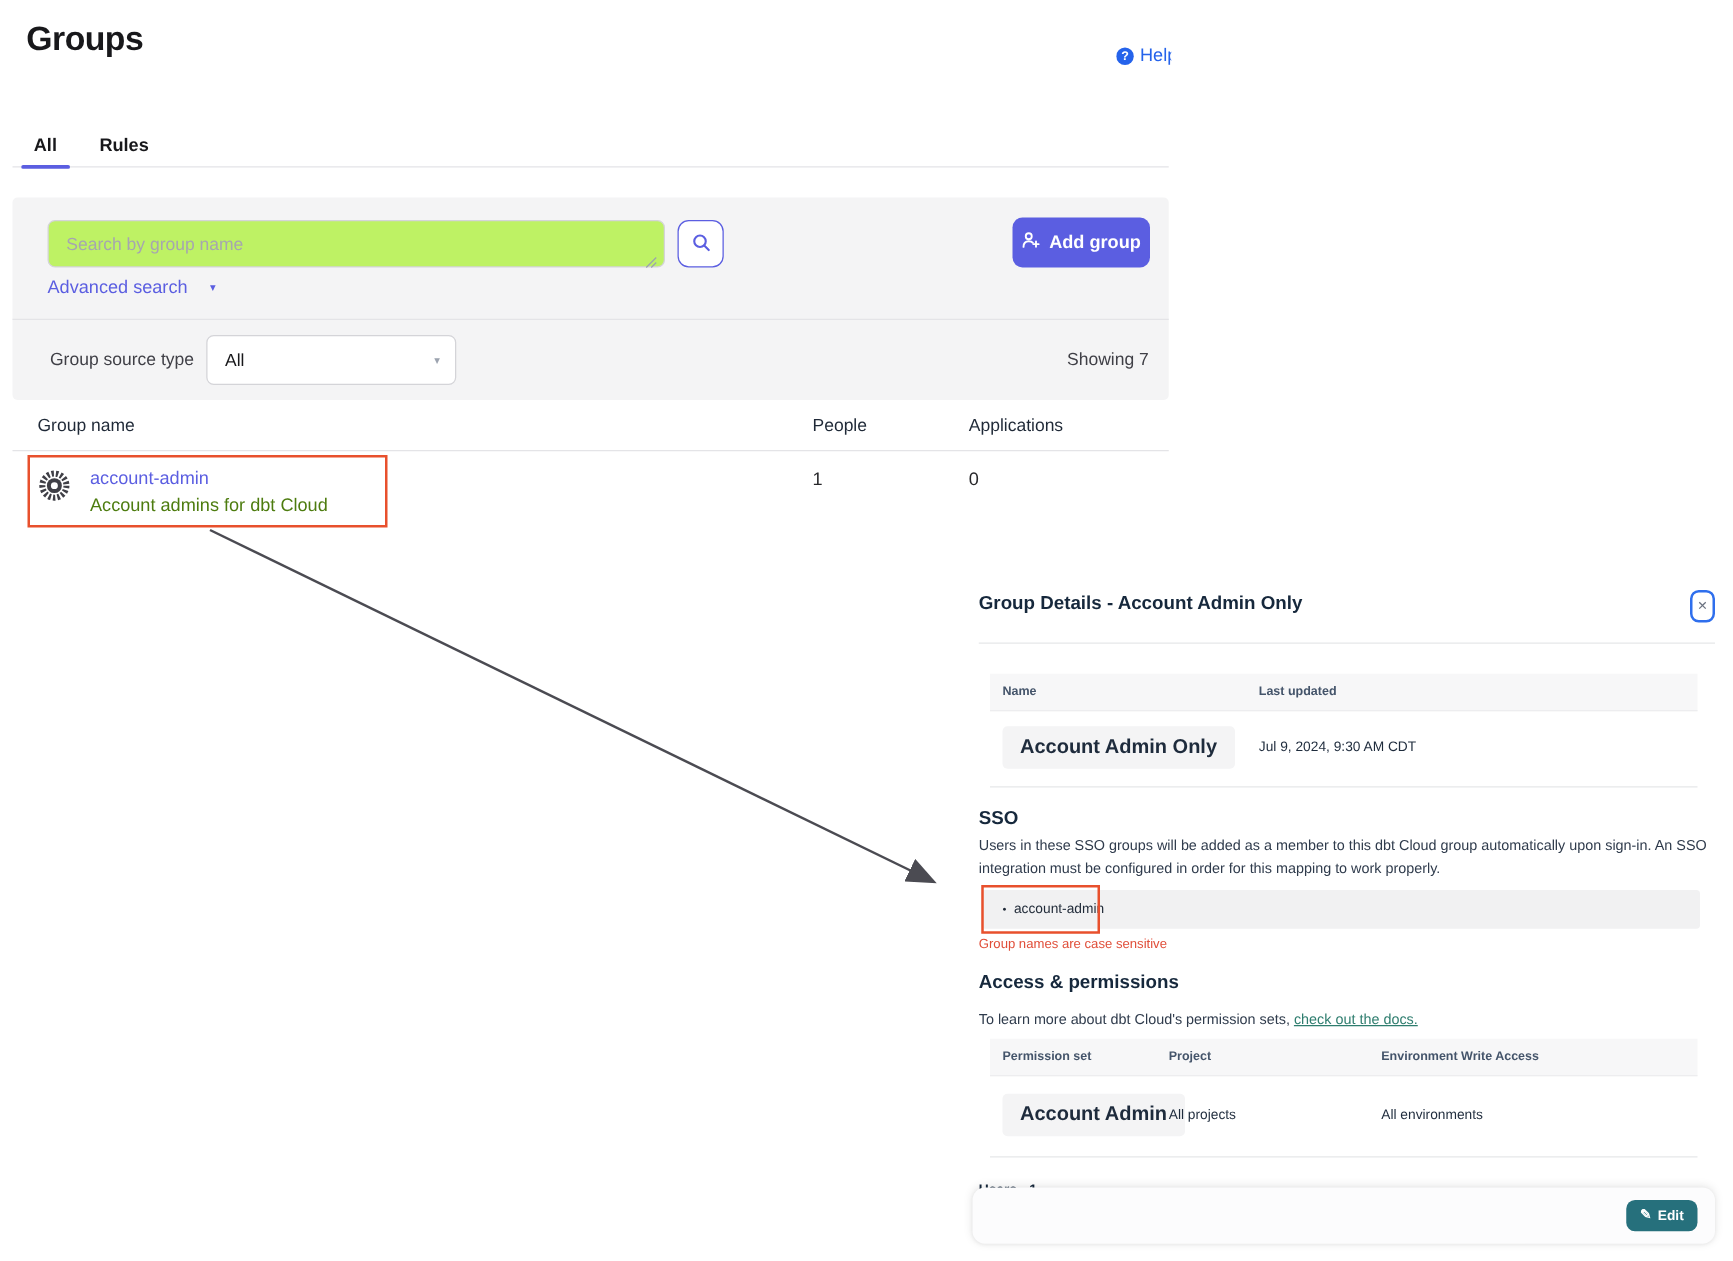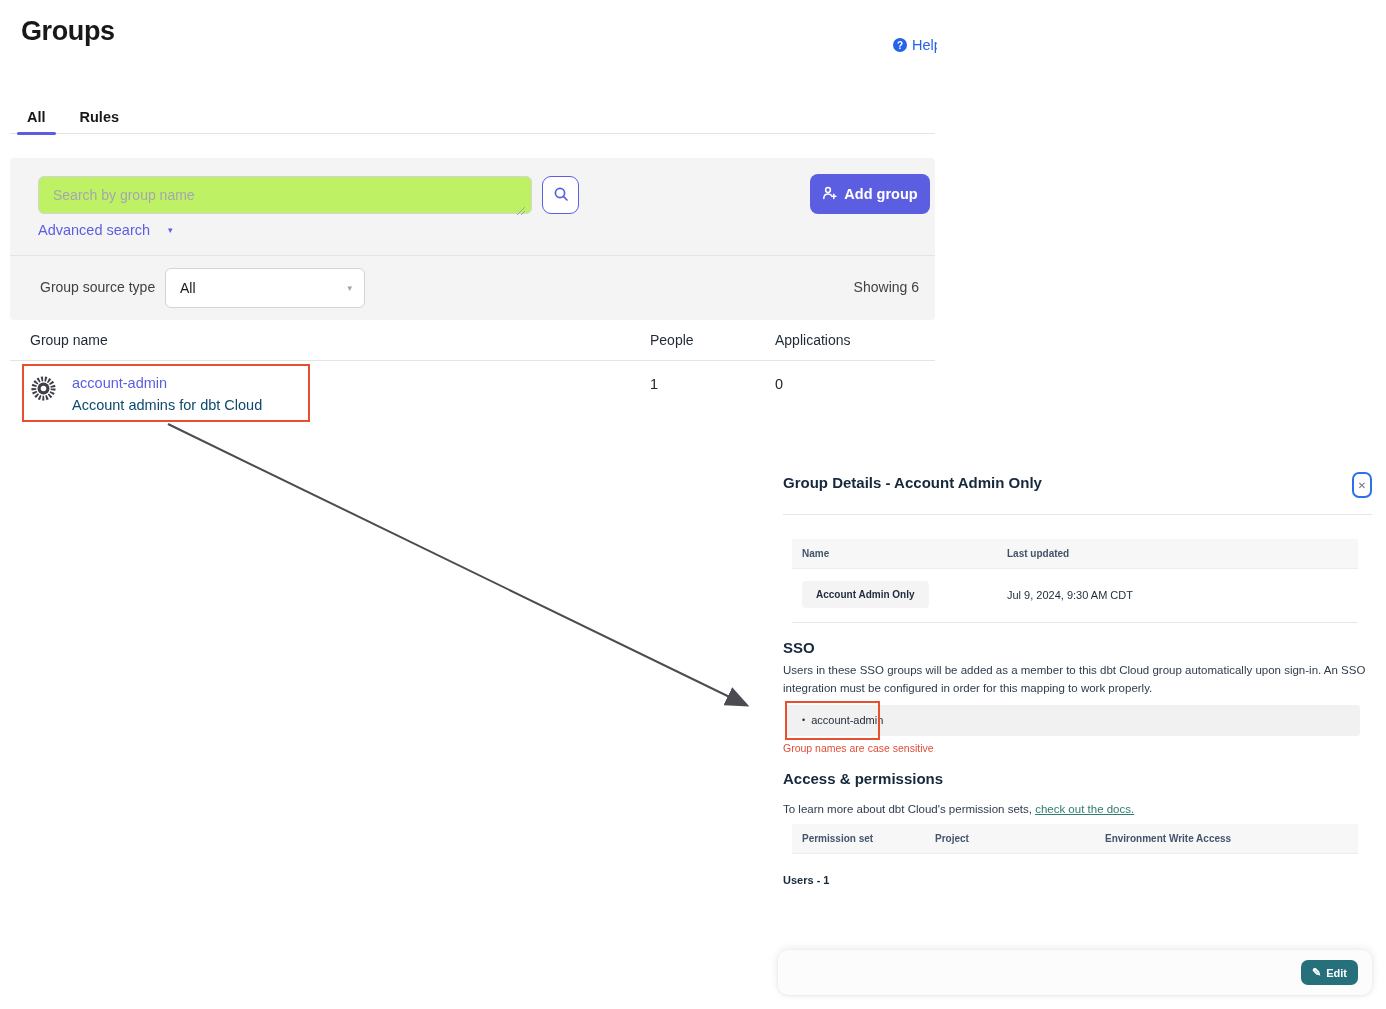--- a/index.html
+++ b/index.html
@@ -25,21 +25,21 @@
 
   .filter-panel { position:absolute; left:10px; top:158px; width:925px; height:162px;
     background:#f4f4f5; border-radius:4px; }
   .search-input { position:absolute; left:28px; top:18px; width:494px; height:38px;
     background:#bef264; border:1px solid #d4d4d8; border-radius:6px; padding:0 30px 0 14px;
     font-size:14px; color:#18181b; font-family:"Liberation Sans", sans-serif; }
   .search-input::placeholder { color:#a6a6af; }
   .resize-grip { position:absolute; left:506px; top:44px; }
   .search-btn { position:absolute; left:532px; top:18px; width:37px; height:38px; background:#fff;
     border:1.5px solid #5b5ee1; border-radius:9px; display:flex; align-items:center; justify-content:center; cursor:pointer; }
-  .add-group-btn { position:absolute; left:800px; top:16px; width:120px; height:40px;
+  .add-group-btn { position:absolute; left:800px; top:16px; width:110px; height:40px;
     background:#5b5ee1; border:none; border-radius:8px; color:#fff; font-size:14.5px; font-weight:700;
     display:flex; align-items:center; justify-content:center; gap:7px; cursor:pointer;
     font-family:"Liberation Sans", sans-serif; }
   .advanced-search { position:absolute; left:28px; top:64px; color:#5b5ee1; font-size:14.5px;
     display:flex; align-items:center; gap:18px; cursor:pointer; }
   .adv-caret { font-size:9px; line-height:1; }
   .panel-divider { position:absolute; left:0; right:0; top:97px; border-top:1px solid #e4e4e7; }
   .source-label { position:absolute; left:30px; top:121px; font-size:14px; color:#3f3f46; }
   .source-select { position:absolute; left:155px; top:110px; width:200px; height:40px; background:#fff;
     border:1px solid #d4d4d8; border-radius:6px; display:flex; align-items:center; padding:0 12px 0 14px;
@@ -47,21 +47,21 @@
   .select-caret { font-size:9px; color:#9ca3af; }
   .showing { position:absolute; right:16px; top:121px; font-size:14px; color:#3f3f46; }
 
   .groups-table { position:absolute; left:10px; top:320px; width:925px; }
   .g-head { display:grid; grid-template-columns:620px 125px auto; padding-left:20px; height:41px;
     align-items:center; font-size:14px; color:#1f2937; border-bottom:1px solid #e4e4e7; }
   .g-row { display:grid; grid-template-columns:620px 125px auto; padding:14px 0 16px 20px; }
   .g-name-cell { display:flex; gap:15px; }
   .g-texts { display:flex; flex-direction:column; gap:6px; }
   .g-link { font-size:14.5px; color:#5b5ee1; cursor:pointer; }
-  .g-desc { font-size:14.5px; color:#0c4a6e; }
+  .g-desc { font-size:14.5px; color:#4d7c0f; }
   .g-num { font-size:14.5px; color:#27272a; padding-top:1px; }
 
   .red-box-1 { position:absolute; left:22px; top:364px; width:288px; height:58px;
     border:2px solid #e8502d; pointer-events:none; }
 
   .arrow-overlay { position:absolute; left:0; top:0; width:1386px; height:1009px; pointer-events:none; }
 
   
   .details { position:absolute; left:783px; top:462px; width:589px; color:#16283c; }
   .d-title-row { display:flex; justify-content:space-between; align-items:flex-start;
@@ -70,21 +70,21 @@
   .d-close { width:20px; height:26px; border:2px solid #2f6fed; border-radius:7px; background:#fff;
     color:#6b7280; font-size:10px; display:flex; align-items:center; justify-content:center;
     cursor:pointer; margin-top:-2px; }
 
   .info-table { margin:24px 14px 0 9px; }
   .t-head { display:grid; background:#f7f7f8; height:30px; align-items:center; padding-left:10px;
     font-size:10px; font-weight:700; color:#44546a; border-bottom:1px solid #ededef; }
   .info-table .t-head, .info-table .t-row { grid-template-columns:205px 1fr; }
   .t-row { display:grid; padding:12px 0 14px 10px; align-items:center; border-bottom:1px solid #e6e7e9; }
   .chip { display:inline-block; background:#f4f4f5; border-radius:4px; padding:8px 14px;
-    font-size:10px; font-weight:700; color:#1e2b3c; width:max-content;text-align:right; }
+    font-size:16px; font-weight:700; color:#1e2b3c; width:max-content;text-align:right; }
   .t-val { font-size:11px; color:#1e2b3c; }
 
   .sec-heading { margin-top:16px; font-size:15px; font-weight:700; color:#16283c; }
   .sso-desc { margin-top:6px; font-size:11.5px; line-height:1.55; color:#2f3b4c; }
   .sso-bar-wrap { position:relative; margin-top:7px; margin-left:2px; }
   .sso-bar { background:#f1f1f2; border-radius:3px; height:31px; display:flex; align-items:center;
     gap:6px; padding-left:17px; font-size:11px; color:#1f2937; margin-right:12px; }
   .sso-bullet { font-size:9px; color:#1f2937; }
   .red-box-2 { position:absolute; left:0px; top:-4px; width:95px; height:39px;
     border:2px solid #e8502d; pointer-events:none; }
@@ -152,21 +152,21 @@
     <div class="advanced-search">
       <span>Advanced search</span>
       <span class="adv-caret">▾</span>
     </div>
     <div class="panel-divider"></div>
     <div class="source-label">Group source type</div>
     <div class="source-select">
       <span>All</span>
       <span class="select-caret">▾</span>
     </div>
-    <div class="showing">Showing 6</div>
+    <div class="showing">Showing 7</div>
   </div>
 
   <div class="groups-table">
     <div class="g-head">
       <span>Group name</span>
       <span>People</span>
       <span>Applications</span>
     </div>
     <div class="g-row">
       <div class="g-name-cell">
@@ -231,20 +231,25 @@
     <div class="sec-heading">Access &amp; permissions</div>
     <div class="docs-line"><span>To learn more about dbt Cloud's permission sets, </span><span class="docs-link">check out the docs.</span>
     </div>
 
     <div class="perm-table">
       <div class="t-head">
         <span>Permission set</span>
         <span>Project</span>
         <span>Environment Write Access</span>
       </div>
+      <div class="t-row">
+        <span><span class="chip">Account Admin</span></span>
+        <span class="t-val">All projects</span>
+        <span class="t-val">All environments</span>
+      </div>
     </div>
 
     <div class="users-heading">Users - 1</div>
   </div>
 
   <div class="footer-bar">
     <button class="edit-btn">
       <span class="pencil">✎</span>
       <span>Edit</span>
     </button>

